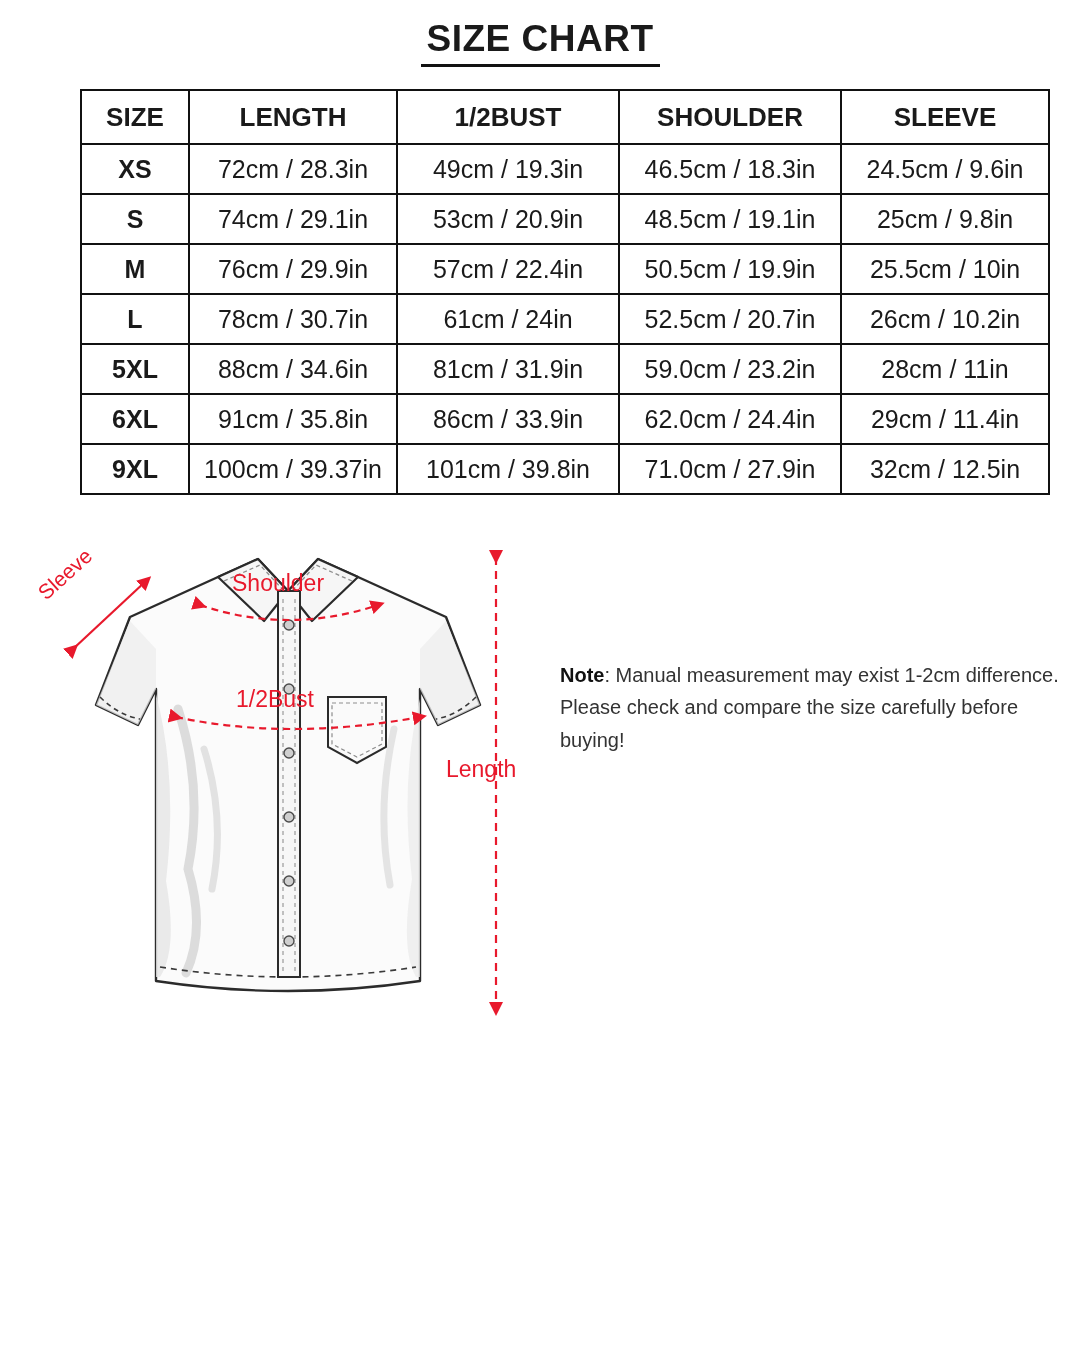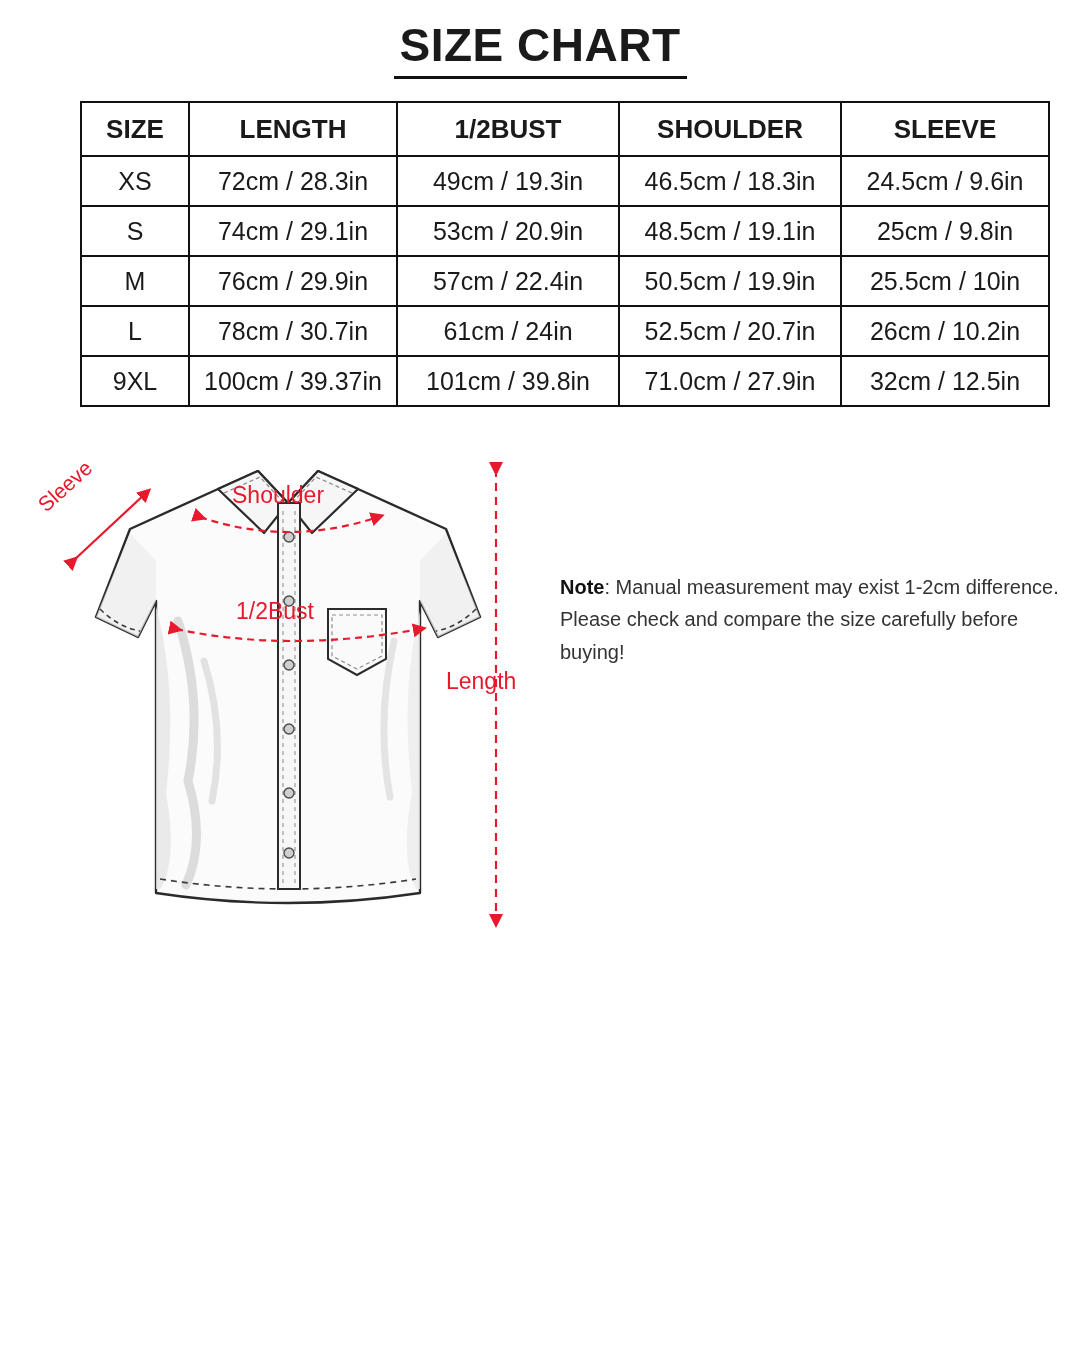--- a/index.html
+++ b/index.html
@@ -16,21 +16,21 @@
     overflow: hidden;
   }
 
   
   .title-wrap {
     text-align: center;
     padding-top: 18px;
   }
   .title {
     display: inline-block;
-    font-size: 46px;
+    font-size: 37px;
     font-weight: bold;
     letter-spacing: 0.5px;
     border-bottom: 3px solid #111;
     padding: 0 6px 4px 6px;
   }
 
   
   .table-wrap {
     margin: 22px auto 0 auto;
     width: 968px;
@@ -49,21 +49,21 @@
     height: 48px;
     padding: 0 2px;
     white-space: nowrap;
   }
   table.size-table thead th {
     font-weight: bold;
     font-size: 26px;
     height: 52px;
   }
   table.size-table tbody td:first-child {
-    font-weight: normal;
+    font-weight: bold;
     border-radius: 25px;
   }
   .col-size { width: 108px; }
   .col-length { width: 208px; }
   .col-bust { width: 222px; }
   .col-shoulder { width: 222px; }
   .col-sleeve { width: 208px; }
 
   
   .bottom {
@@ -140,20 +140,34 @@
         <td>25.5cm / 10in</td>
       </tr>
       <tr>
         <td>L</td>
         <td>78cm / 30.7in</td>
         <td>61cm / 24in</td>
         <td>52.5cm / 20.7in</td>
         <td>26cm / 10.2in</td>
       </tr>
       <tr>
+        <td>5XL</td>
+        <td>88cm / 34.6in</td>
+        <td>81cm / 31.9in</td>
+        <td>59.0cm / 23.2in</td>
+        <td>28cm / 11in</td>
+      </tr>
+      <tr>
+        <td>6XL</td>
+        <td>91cm / 35.8in</td>
+        <td>86cm / 33.9in</td>
+        <td>62.0cm / 24.4in</td>
+        <td>29cm / 11.4in</td>
+      </tr>
+      <tr>
         <td>9XL</td>
         <td>100cm / 39.37in</td>
         <td>101cm / 39.8in</td>
         <td>71.0cm / 27.9in</td>
         <td>32cm / 12.5in</td>
       </tr>
     </tbody>
   </table>
 </div>
 

